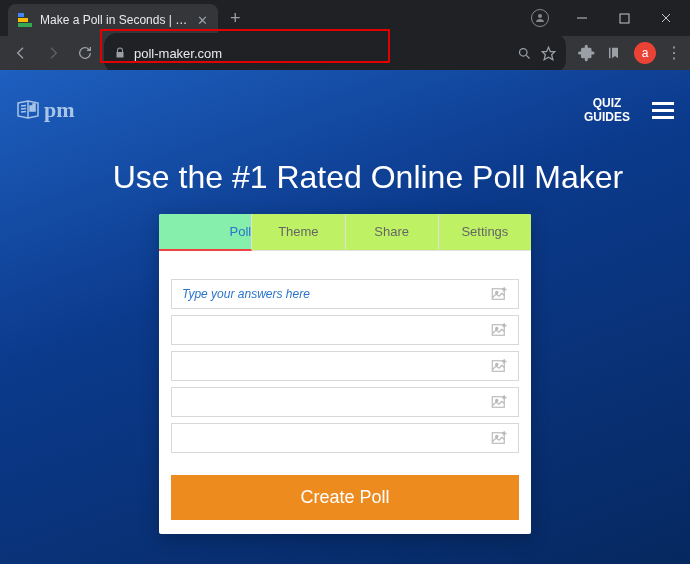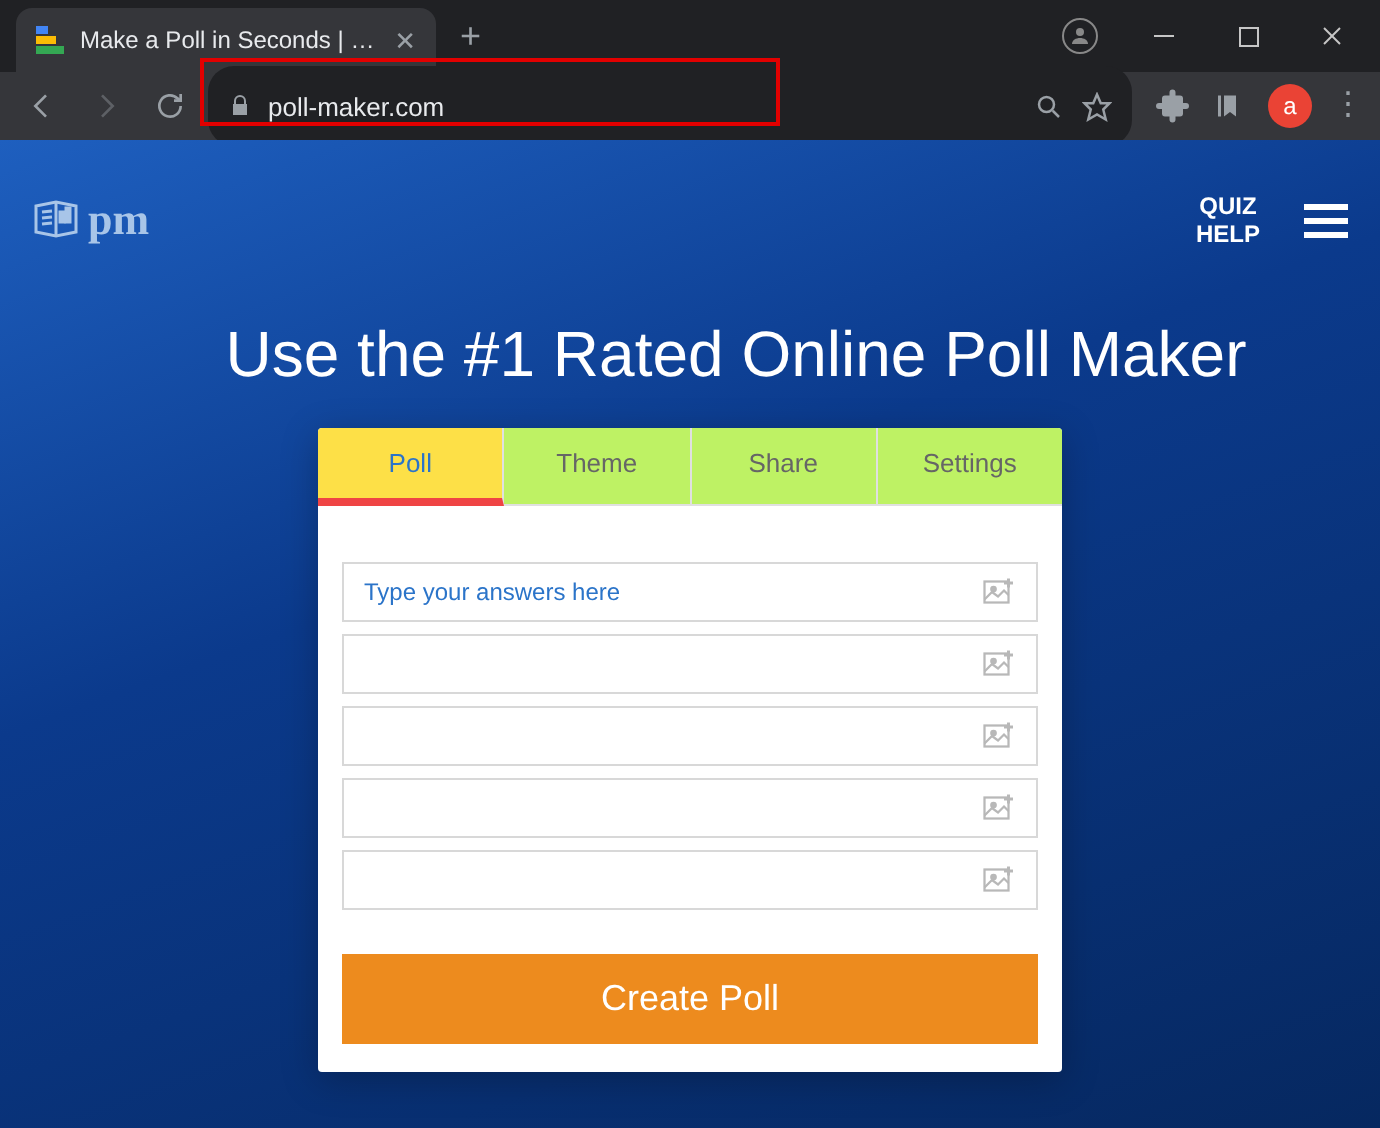--- a/index.html
+++ b/index.html
@@ -166,21 +166,21 @@
     flex: 1;
     text-align: center;
     padding: 10px 0;
     font-size: 13px;
     color: #666;
     cursor: pointer;
     background:#bef264;
     border-right: 1px solid #e0e0e0;
   }
   .tabs .t:last-child { border-right:none; }
-  .tabs .t.active { color:#2b74c9; background:#fde047; border-bottom: 4px solid #ef4444; margin-bottom:-1px; }
+  .tabs .t.active { color:#2b74c9; background:#86efac; border-bottom: 2px solid #ef4444; margin-bottom:-1px;text-align:right; }
   .card-body { padding: 12px; }
   .question-field {
     width:100%; height:46px;
     border: 1px solid #d0d0d0;
     display:flex; align-items:center;
     padding: 0 10px;
     position: relative;
     resize: both;
   }
   .question-field input {
@@ -201,21 +201,21 @@
   }
   .answers { margin-top: 16px; display:flex; flex-direction:column; gap:6px; }
   .answer-field {
     height: 30px;
     border: 1px solid #d8d8d8;
     display:flex; align-items:center;
     padding: 0 10px;
   }
   .answer-field input {
     border:none; outline:none; flex:1;
-    font-size: 12px; color:#2b74c9;
+    font-size: 12px; color:#2b74c9;font-style:italic;
   }
   .answer-field input::placeholder { color:#2b74c9; }
   .create-btn {
     display:block; width: calc(100% - 24px);
     margin: 10px auto 14px;
     background: #ed8b1e;
     color: white;
     text-align:center;
     padding: 12px 0;
     font-size: 18px;
@@ -328,21 +328,21 @@
         <path d="M12 1 L12 18"></path>
         <path d="M5 6 L10 5.5 M5 9 L10 8.5 M5 12 L10 11.5"></path>
         <rect x="14" y="6" width="2" height="5" fill="#a8c5e8"></rect>
         <rect x="17" y="4" width="2" height="7" fill="#a8c5e8"></rect>
       </svg>
       <span class="logo-text">pm</span>
     </div>
     <div class="header-nav">
       <div class="nav-link">
         <div>QUIZ</div>
-        <div>HELP</div>
+        <div>GUIDES</div>
       </div>
       <div class="hamburger">
         <span></span>
           <span></span>
           <span></span>
       </div>
     </div>
   </div>
 
   <h1 class="hero-title">Use the #1 Rated Online Poll Maker</h1>

